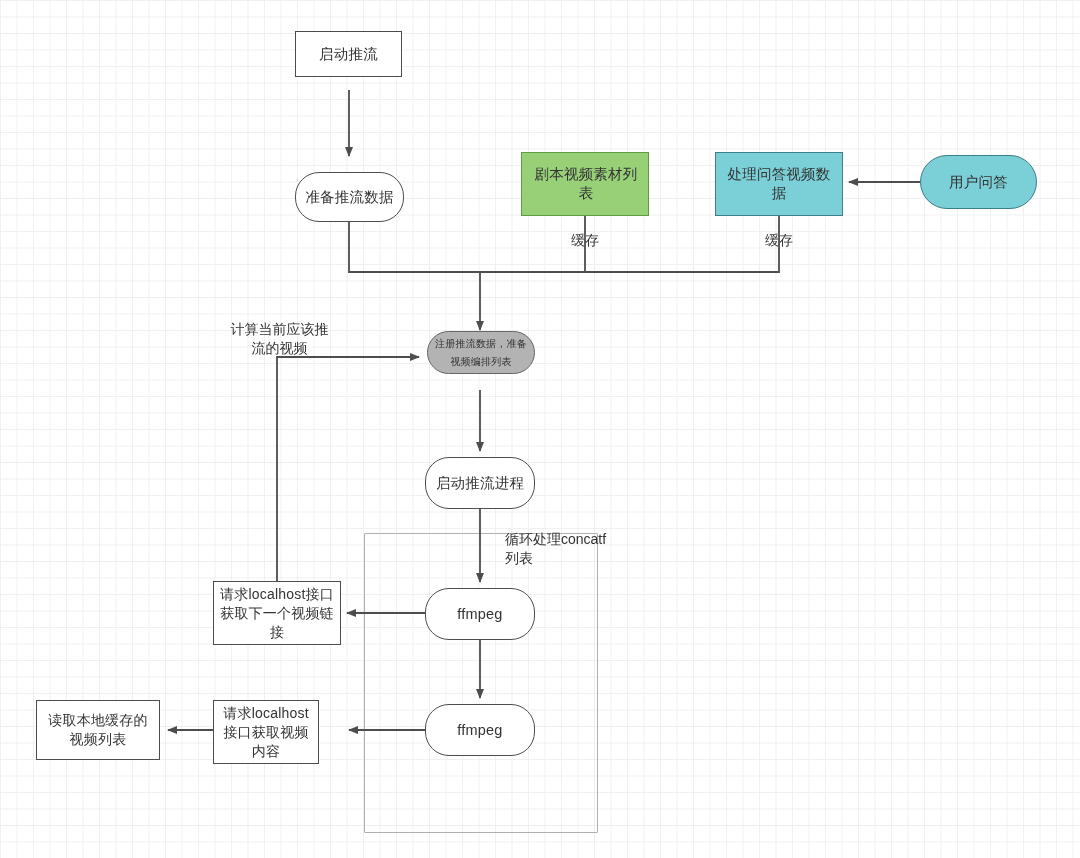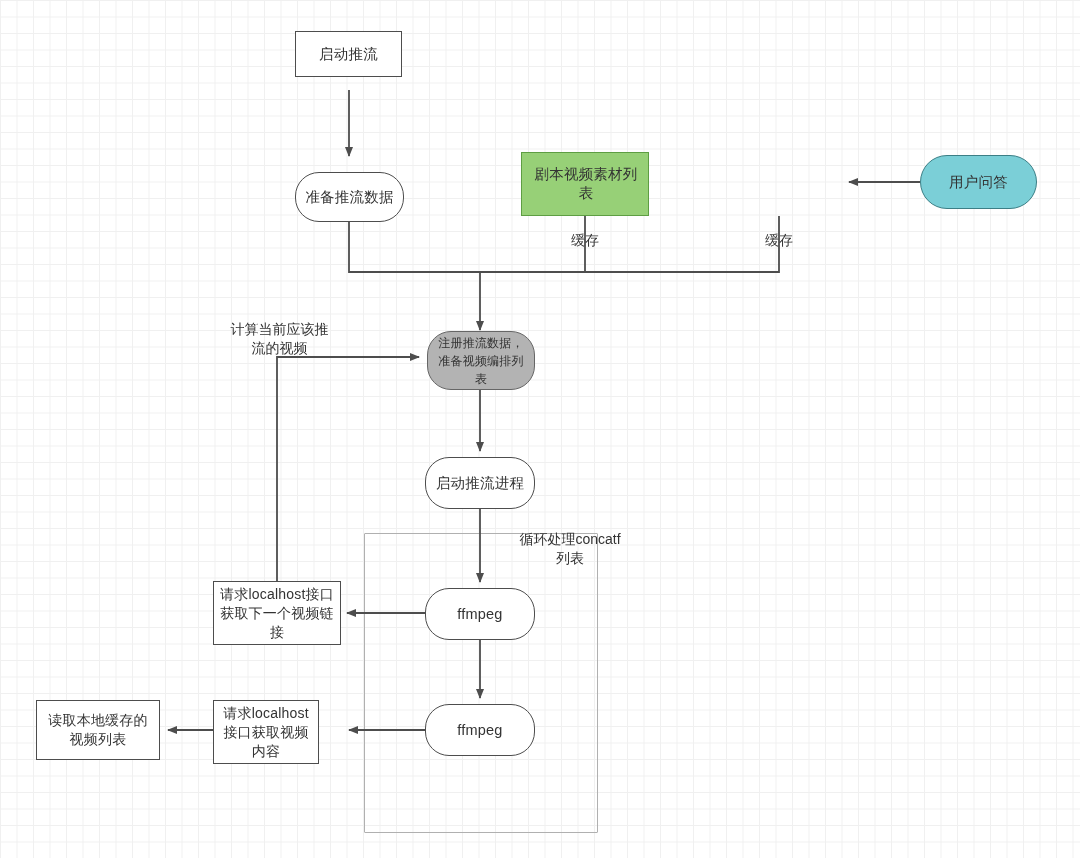--- a/index.html
+++ b/index.html
@@ -122,40 +122,41 @@
       <path d="M213,730 L168,730" marker-end="url(#arrow)"></path>
     </g>
   </svg>
 
   <div class="node rect" style="left:295px; top:31px; width:107px; height:46px;">启动推流</div>
 
   <div class="node rounded" style="left:295px; top:172px; width:109px; height:50px;">准备推流数据</div>
 
   <div class="node rect node-green" style="left:521px; top:152px; width:128px; height:64px;padding-left:8px;">剧本视频素材列表</div>
 
+  <div class="node rect node-cyan" style="left:715px; top:152px; width:128px; height:64px;">处理问答视频数据</div>
 
   <div class="node pill node-cyan" style="left:920px; top:155px; width:117px; height:54px;">用户问答</div>
 
-  <div class="node rounded node-gray" style="left:427px; top:331px; width:108px; height:59px; font-size:12px; line-height:18px;">注册推流数据，准备视频编排列表</div>
+  <div class="node rounded node-gray" style="left:427px; top:331px; width:108px; height:43px; font-size:10px; line-height:18px;">注册推流数据，准备视频编排列表</div>
 
   <div class="node rounded" style="left:425px; top:457px; width:110px; height:52px;">启动推流进程</div>
 
   <div class="node rounded" style="left:425px; top:588px; width:110px; height:52px;">ffmpeg</div>
 
   <div class="node rounded" style="left:425px; top:704px; width:110px; height:52px;">ffmpeg</div>
 
   <div class="node rect" style="left:213px; top:581px; width:128px; height:64px; font-size:14px; line-height:19px;">请求localhost接口获取下一个视频链接</div>
 
   <div class="node rect" style="left:213px; top:700px; width:106px; height:64px; font-size:14px; line-height:19px;">请求localhost接口获取视频内容</div>
 
   <div class="node rect" style="left:36px; top:700px; width:124px; height:60px; font-size:14px; line-height:19px;">读取本地缓存的视频列表</div>
 
   <div class="edge-label" style="left:561px; top:231px; width:48px;">缓存</div>
 
   <div class="edge-label" style="left:755px; top:231px; width:48px;">缓存</div>
 
   <div class="edge-label" style="left:207px; top:320px; width:145px;">计算当前应该推
 流的视频</div>
 
-  <div class="edge-label" style="left:505px; top:530px; width:130px; text-align:center;">循环处理concatf
+  <div class="edge-label" style="left:505px; top:530px; width:130px; text-align:left;">循环处理concatf
 列表</div>
 
 </div>
 
 </body></html>

